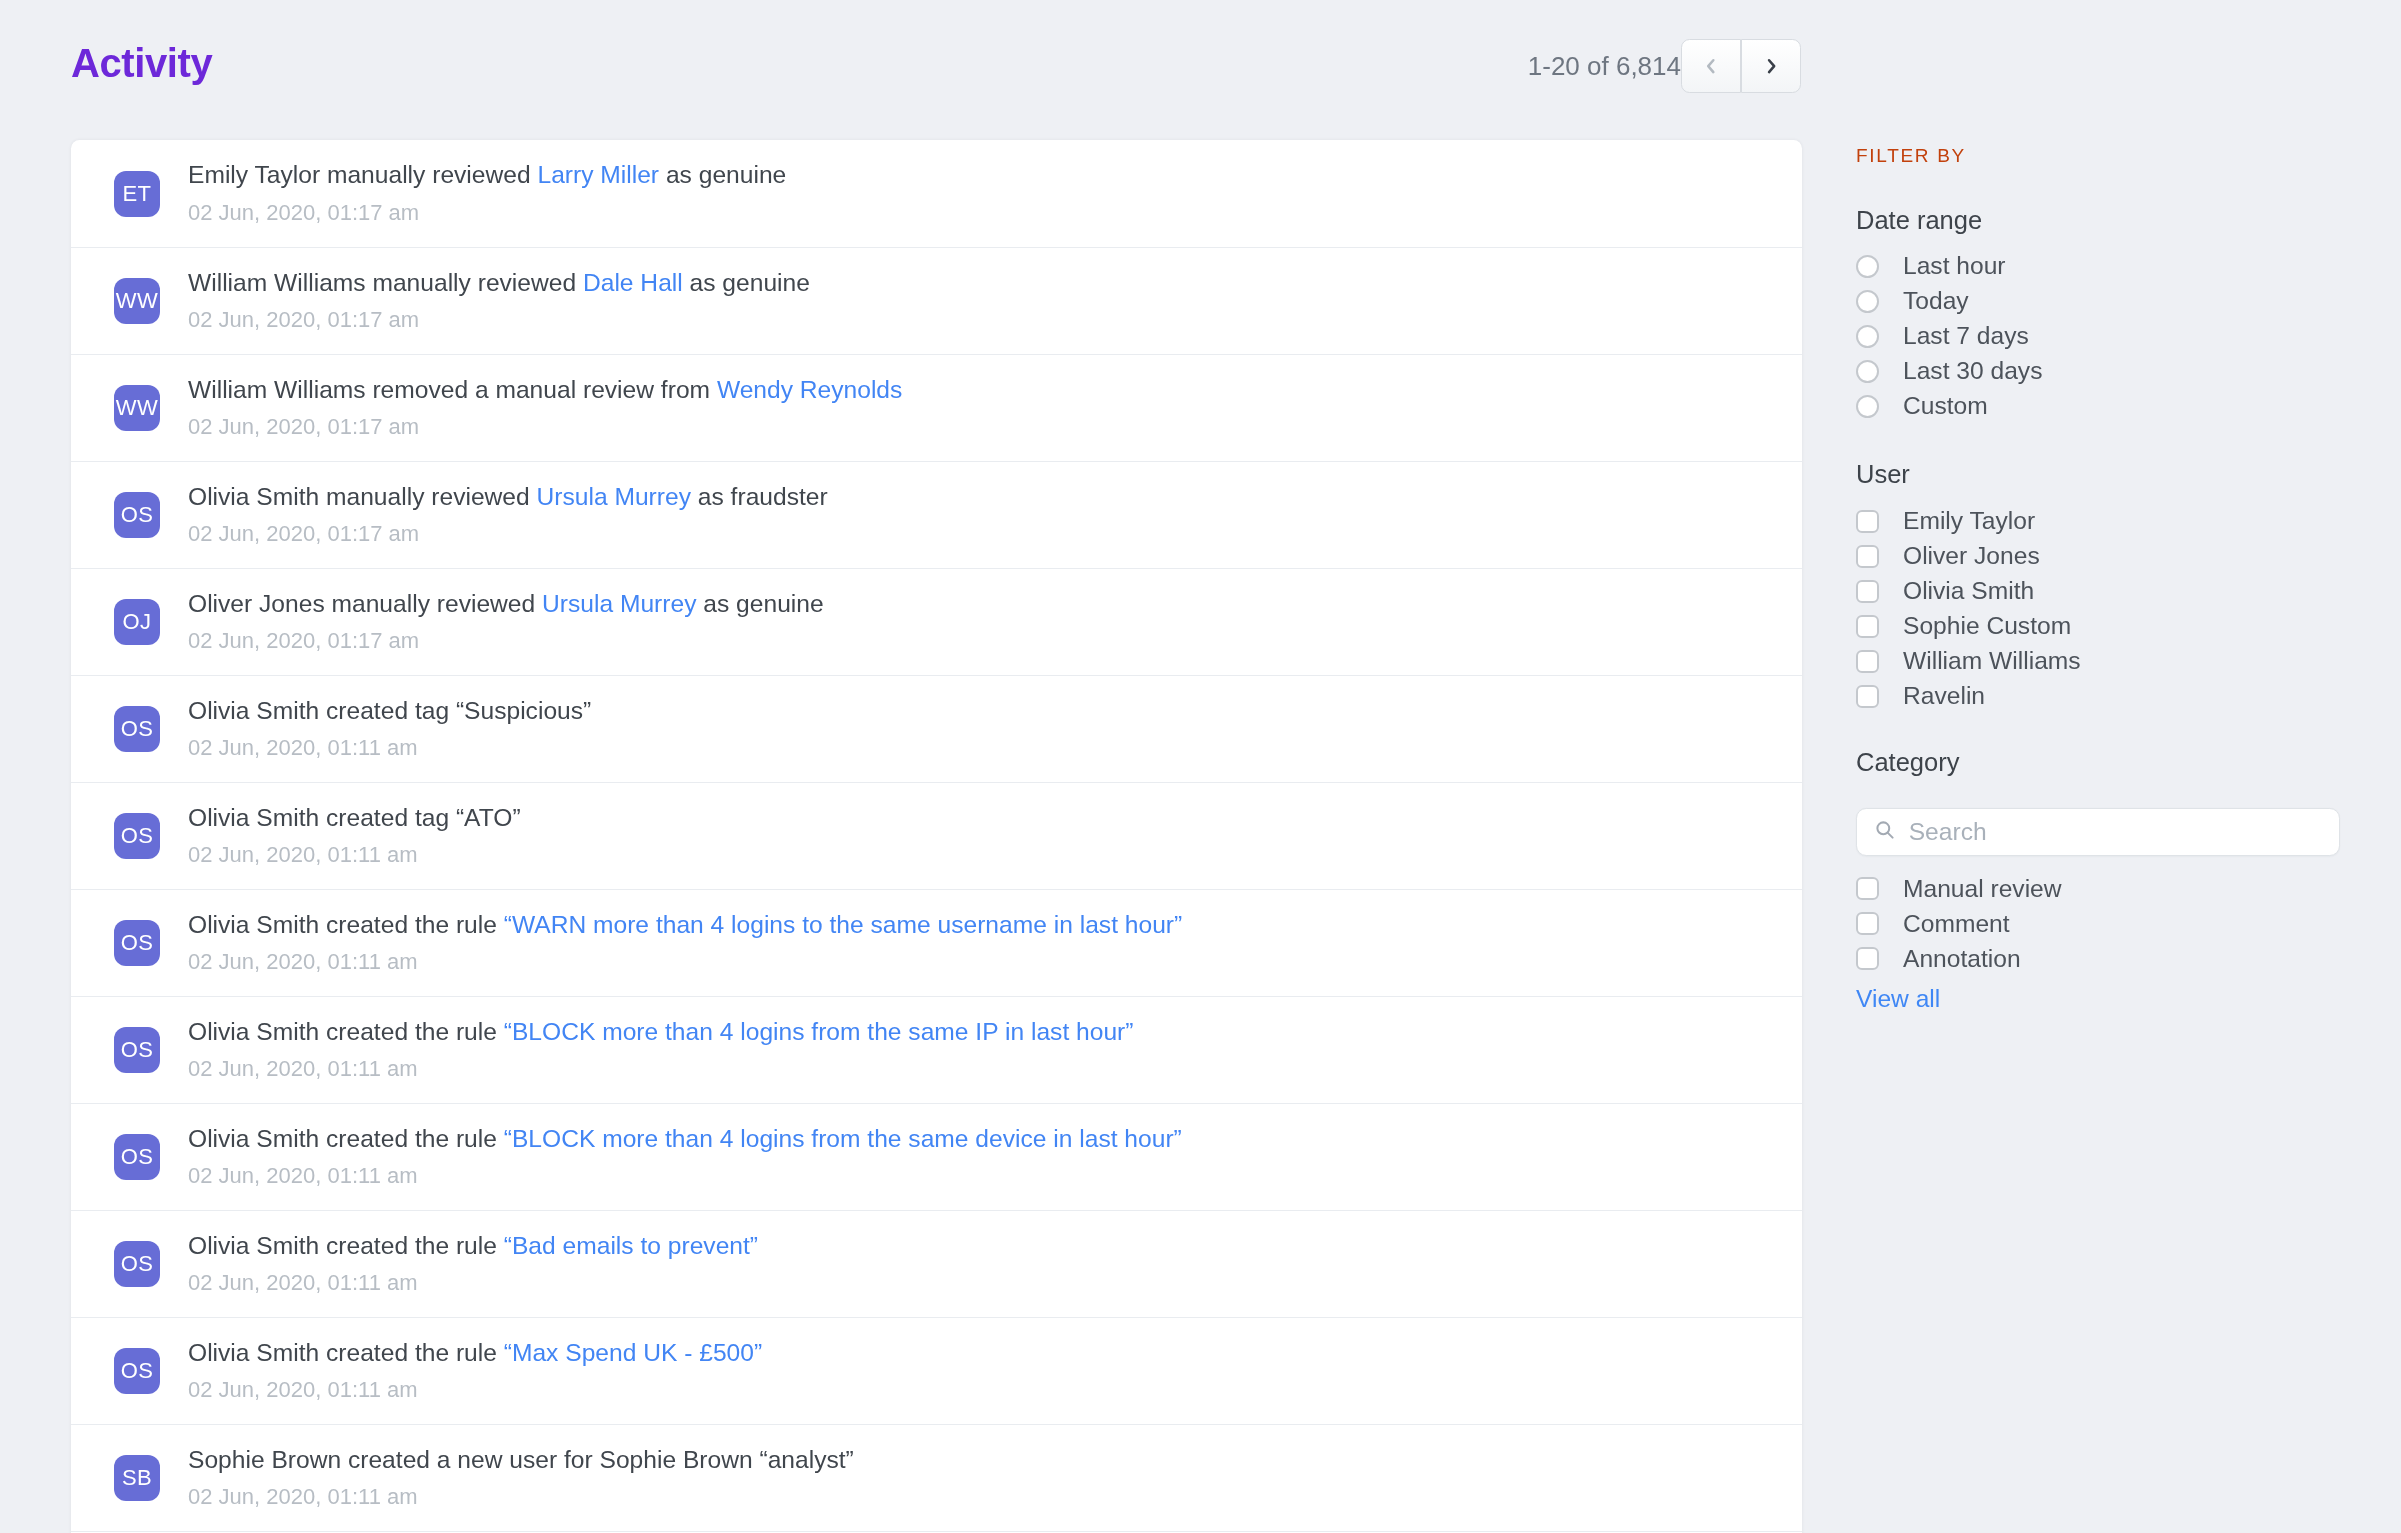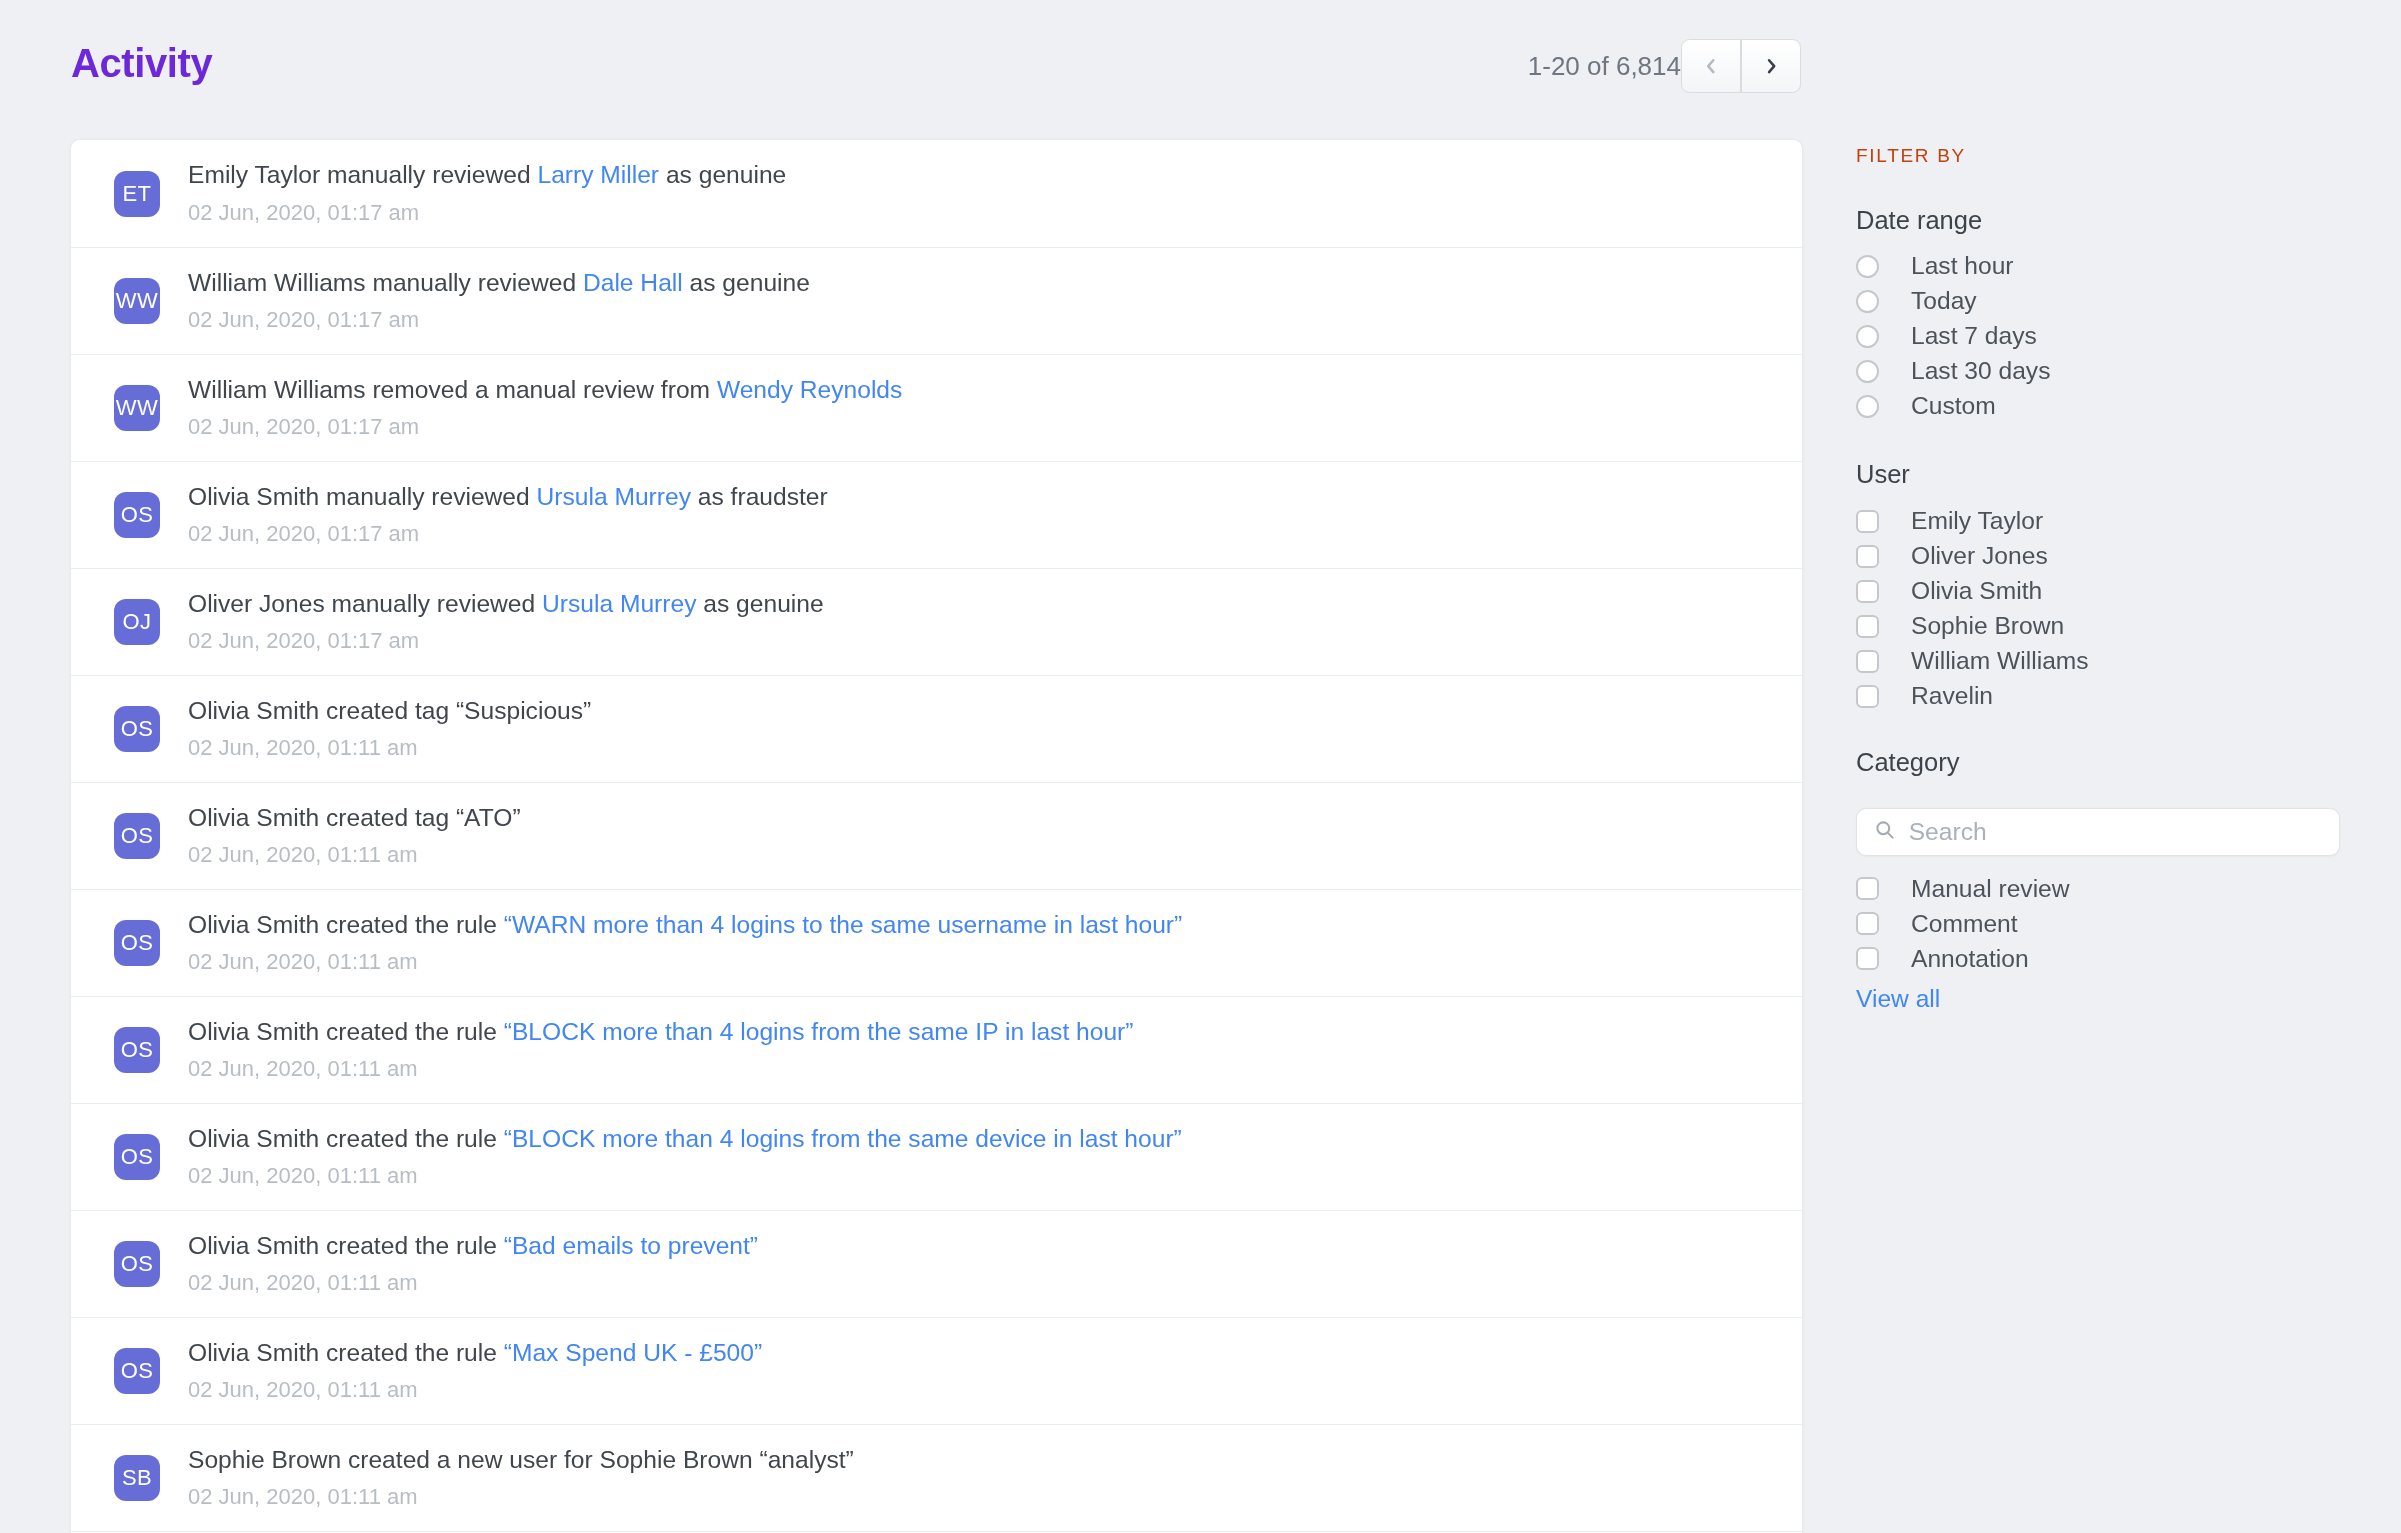--- a/index.html
+++ b/index.html
@@ -70,21 +70,21 @@
     font-size:19px; color:#c2410c; letter-spacing:1.7px; font-weight:400;
   }
   .section-title { font-size:25.5px; font-weight:500; color:#3d434a; }
   .st-date { margin-top:39px; }
   .st-user { margin-top:36px; }
   .st-category { margin-top:34px; }
   .opt-group { margin-top:13.6px; }
   .opt-group.og-user { margin-top:15.3px; }
   .opt-group.og-category { margin-top:15.3px; }
   .option-row {
-    display:flex; align-items:center; gap:32px;
+    display:flex; align-items:center; gap:24px;
     height:35px;
     font-size:24.6px; color:#4d535b;
     cursor:pointer;
   }
   .radio {
     flex:none; width:23px; height:23px;
     border-radius:50%; border:2.1px solid #c4c8cd; background:#fff;
   }
   .checkbox {
     flex:none; width:23px; height:23px;
@@ -288,21 +288,21 @@
     <span>Oliver Jones</span>
   </label>
 
   <label class="option-row">
     <span class="checkbox"></span>
     <span>Olivia Smith</span>
   </label>
 
   <label class="option-row">
     <span class="checkbox"></span>
-    <span>Sophie Brown</span>
+    <span>Sophie Custom</span>
   </label>
 
   <label class="option-row">
     <span class="checkbox"></span>
     <span>William Williams</span>
   </label>
 
   <label class="option-row">
     <span class="checkbox"></span>
     <span>Ravelin</span>

